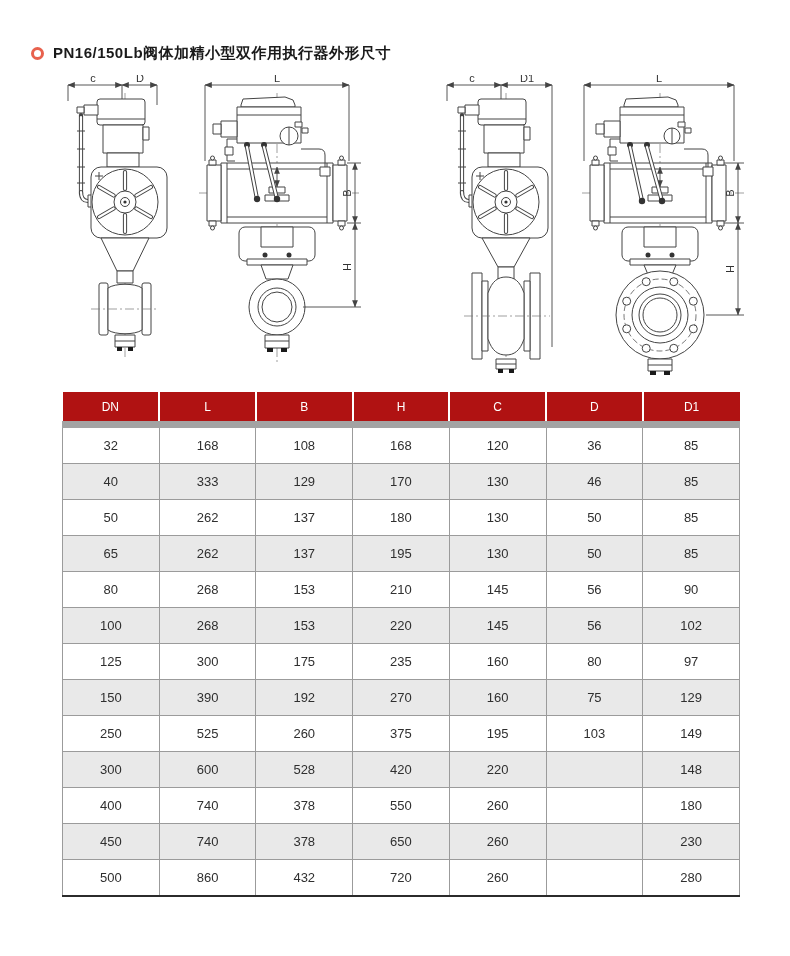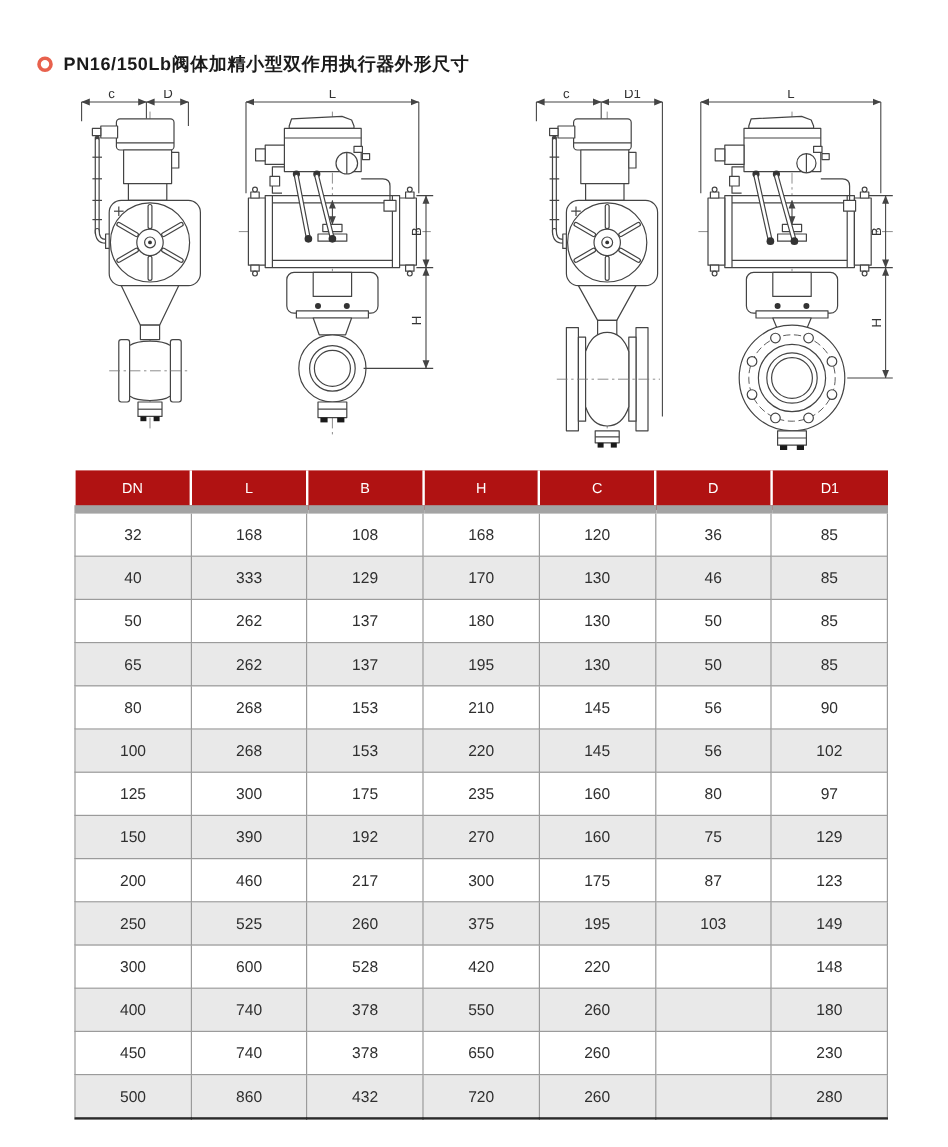--- a/index.html
+++ b/index.html
@@ -433,29 +433,20 @@
       <tr>
         <td>150</td>
         <td>390</td>
         <td>192</td>
         <td>270</td>
         <td>160</td>
         <td>75</td>
         <td>129</td>
       </tr>
       <tr>
-        <td>200</td>
-        <td>460</td>
-        <td>217</td>
-        <td>300</td>
-        <td>175</td>
-        <td>87</td>
-        <td>123</td>
-      </tr>
-      <tr>
         <td>250</td>
         <td>525</td>
         <td>260</td>
         <td>375</td>
         <td>195</td>
         <td>103</td>
         <td>149</td>
       </tr>
       <tr>
         <td>300</td>

